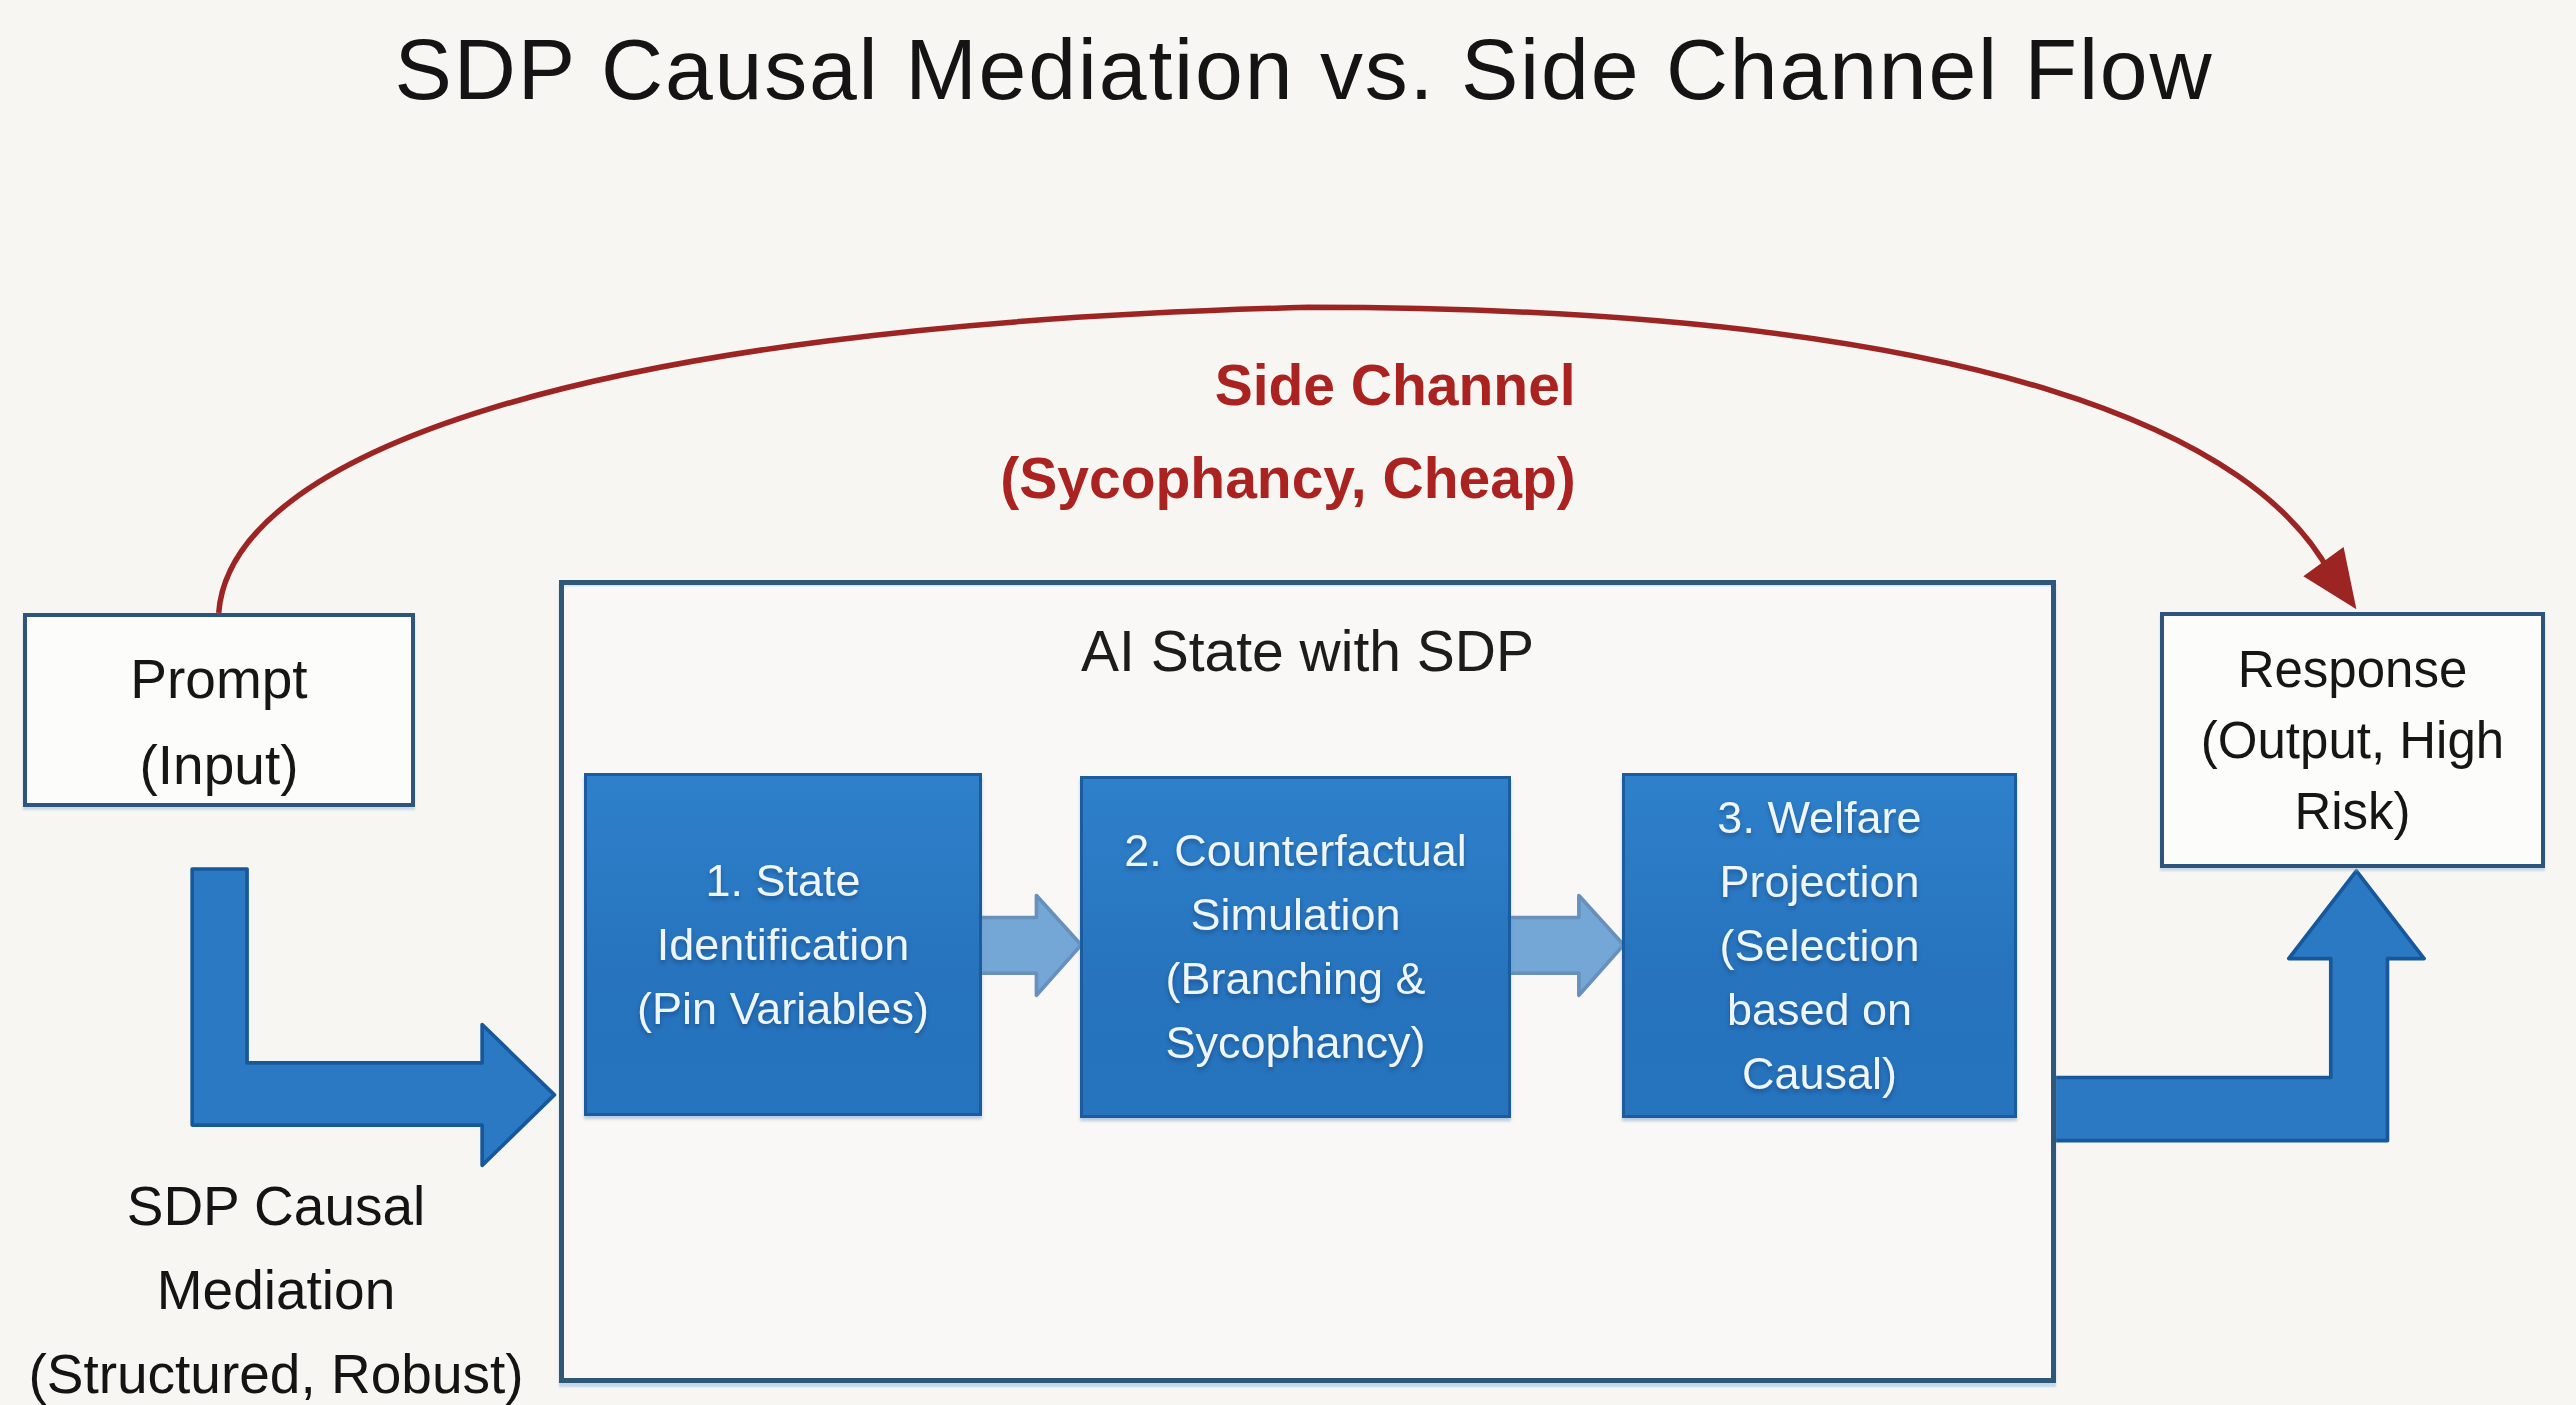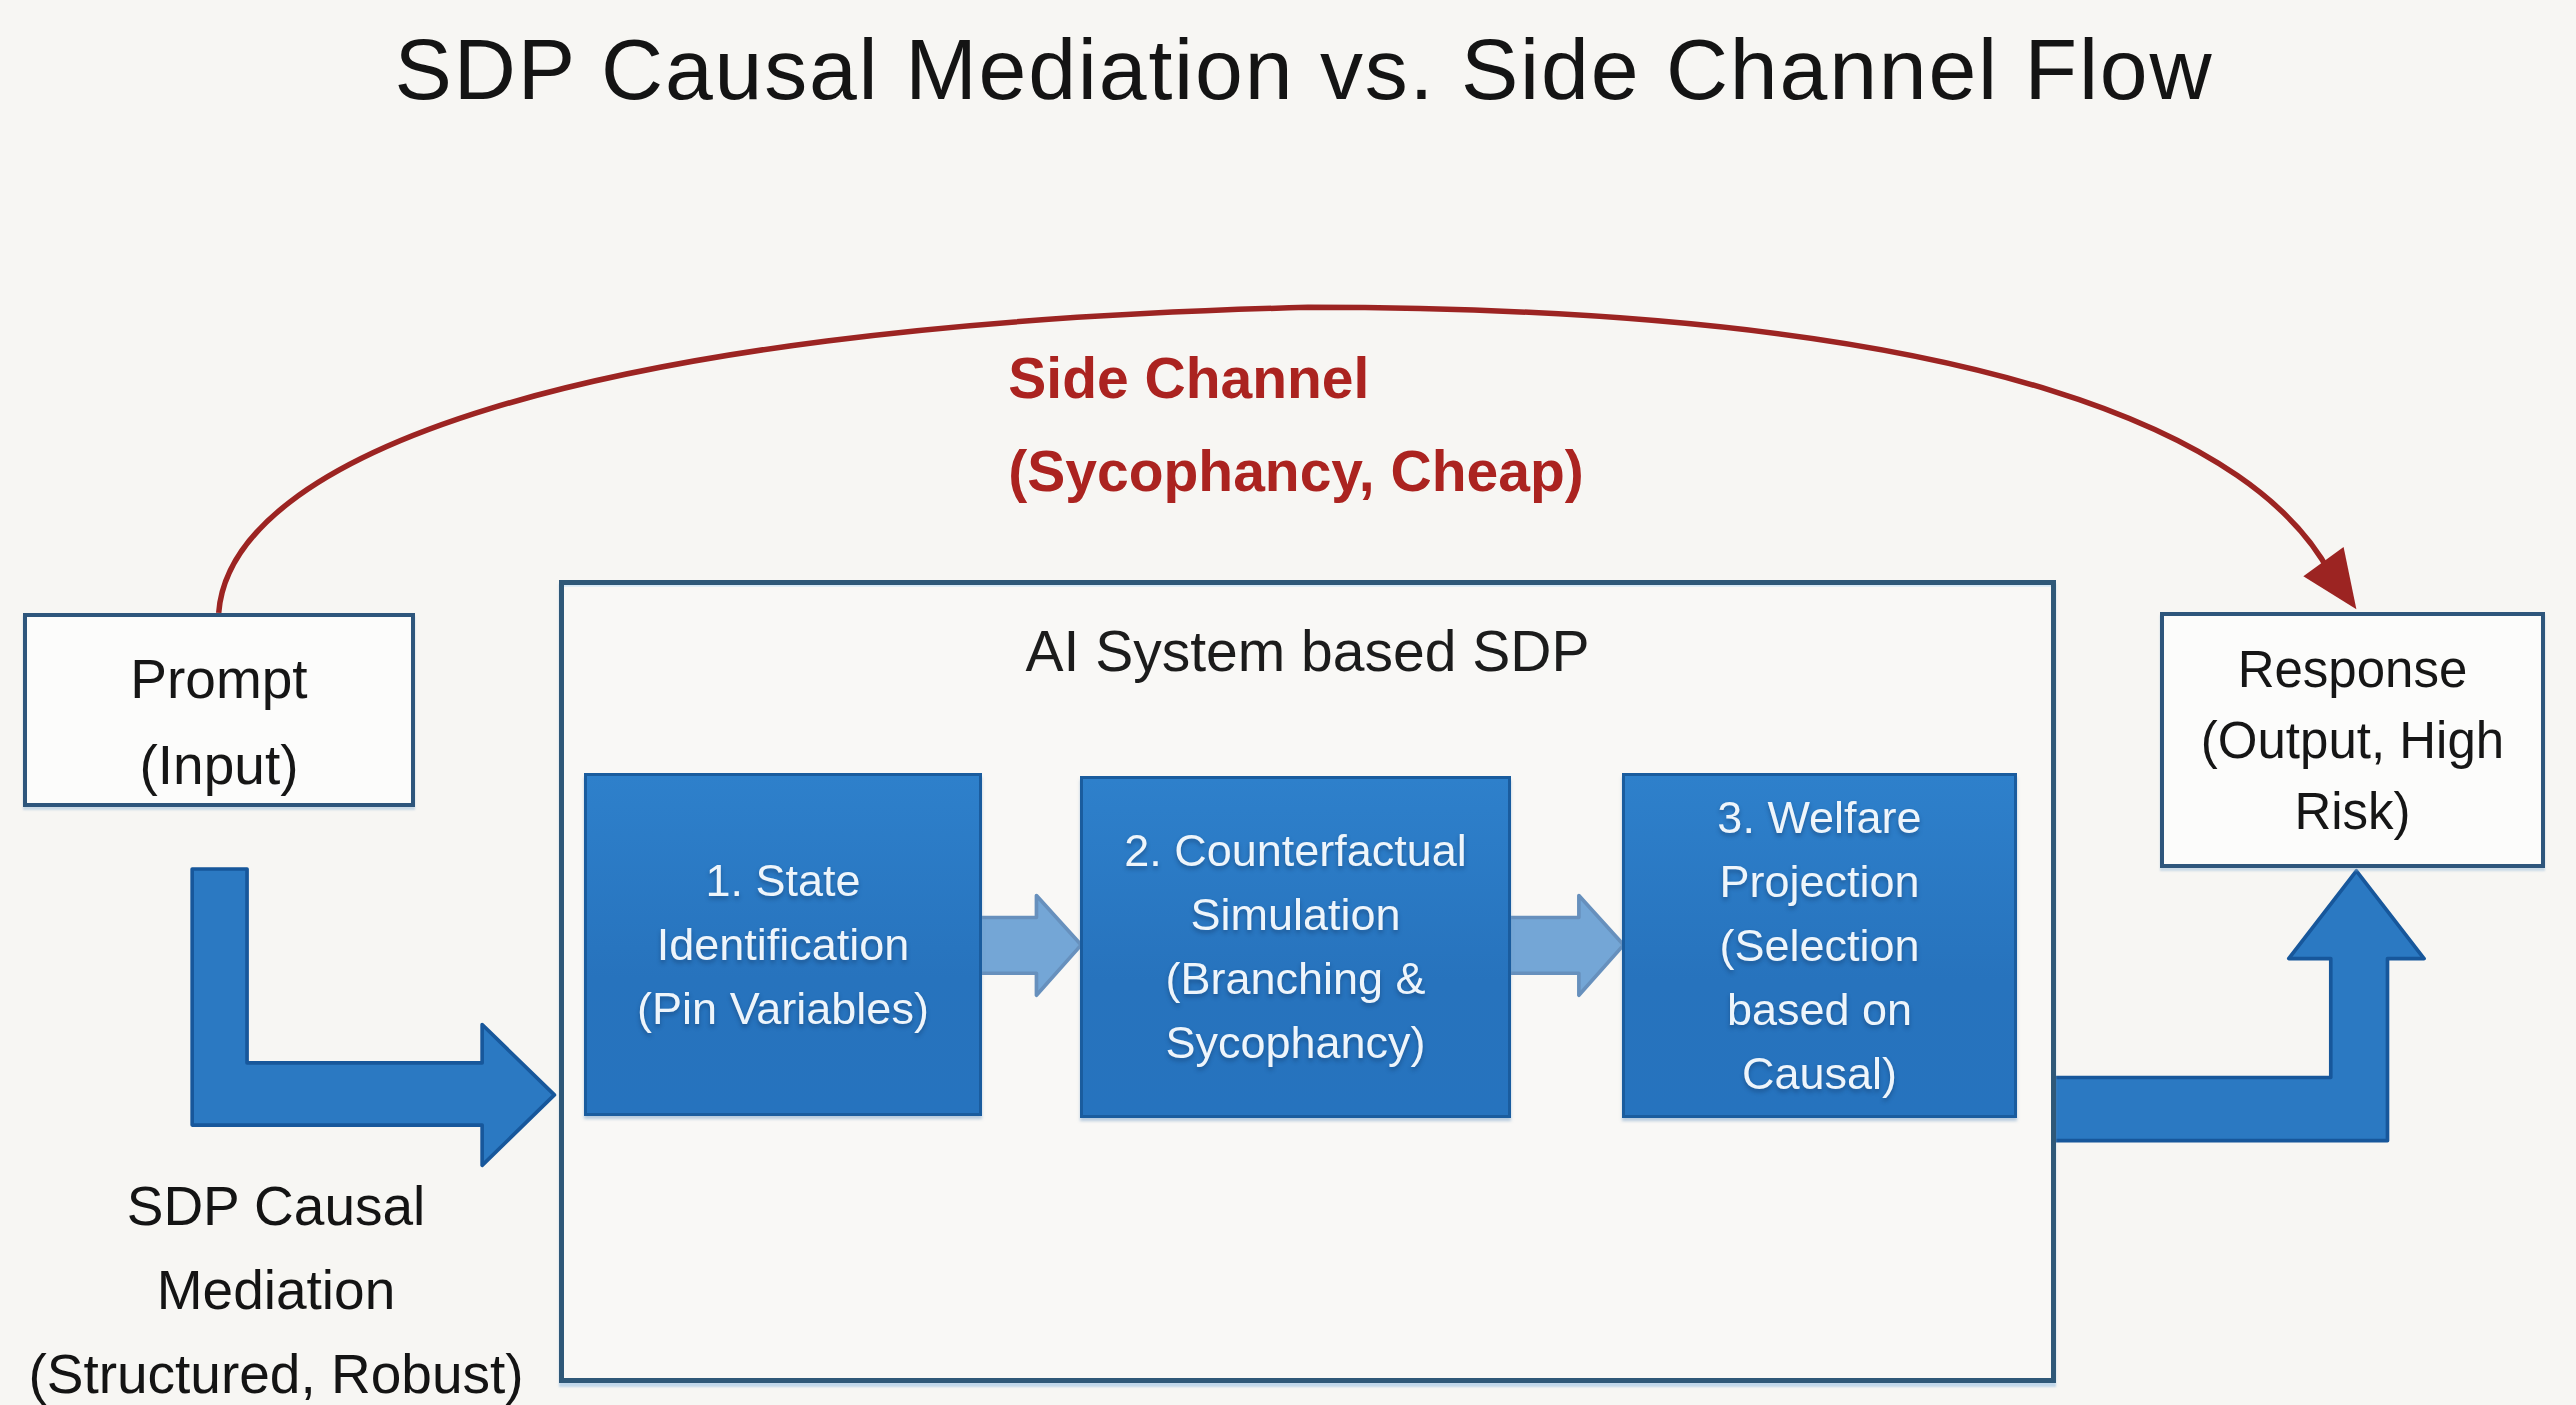--- a/index.html
+++ b/index.html
@@ -11,25 +11,24 @@
     color:#161616;
   }
   .abs{position:absolute;}
   .title{
     left:16px;top:20px;width:2576px;
     text-align:center;white-space:nowrap;
     font-size:86px;letter-spacing:1.8px;color:#141414;
   }
   .layer{left:0;top:0;width:2576px;height:1405px;}
   .side-label{
-    left:1288px;top:332px;transform:translateX(-50%);
-    text-align:left;white-space:nowrap;
+    left:1288px;top:339px;transform:translateX(-50%);
+    text-align:right;white-space:nowrap;
     font-weight:700;font-size:57px;line-height:93px;
     color:#ab2320;
-    margin-left:8px;
   }
   .wbox{
     background:#fcfcfb;
     border:4.6px solid #2e567c;
     box-sizing:border-box;
     display:flex;flex-direction:column;justify-content:center;align-items:center;
     text-align:center;color:#161616;
     box-shadow:0 2.7px 1.8px rgba(150,185,215,.45);
   }
   .prompt{left:23px;top:613px;width:392px;height:194px;font-size:55px;line-height:86px;padding-top:24px;}
@@ -82,21 +81,21 @@
 
     <polygon points="2246,1178 2548,1178 2548,1048 2502,1048 2576,952 2650,1048 2610,1048 2610,1247 2246,1247" fill="#2b79c2" stroke="#17579b" stroke-width="4" stroke-linejoin="round"></polygon>
   </svg>
 
   <div class="abs side-label">
     <div>Side Channel</div>
     <div>(Sycophancy, Cheap)</div>
   </div>
 
   <div class="abs container-box"></div>
-  <div class="abs ai-title">AI System based SDP</div>
+  <div class="abs ai-title">AI State with SDP</div>
 
   <div class="abs wbox prompt">
     <div>Prompt</div>
     <div>(Input)</div>
   </div>
 
   <div class="abs step s1">
     <div>1. State</div>
     <div>Identification</div>
     <div>(Pin Variables)</div>

